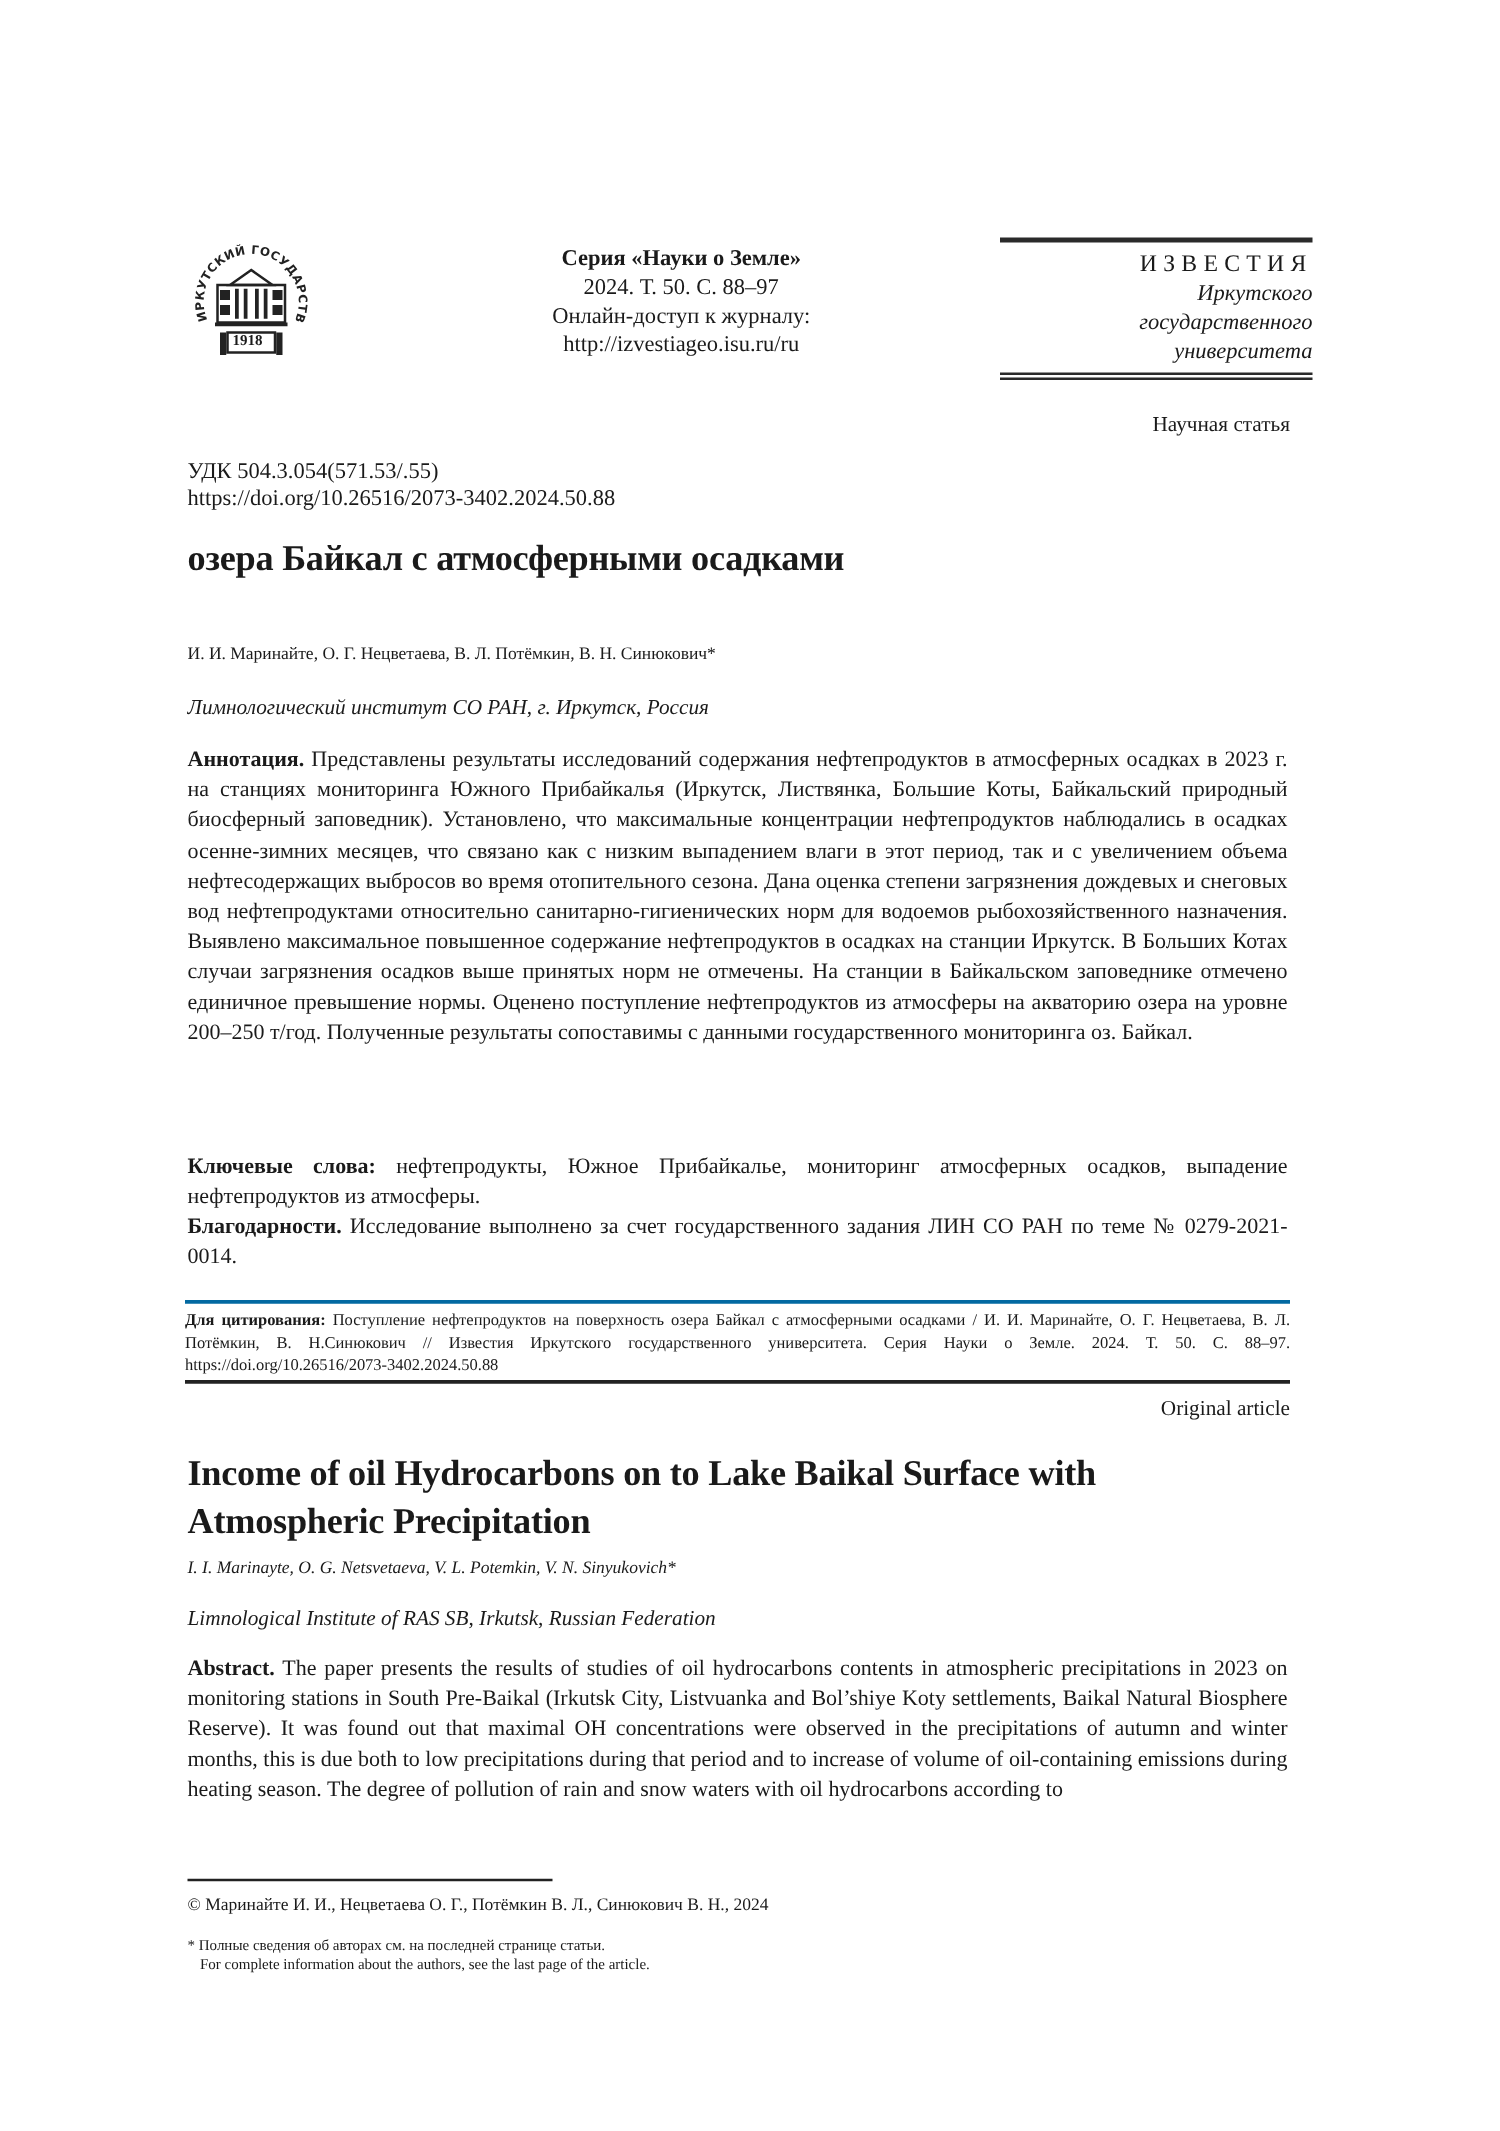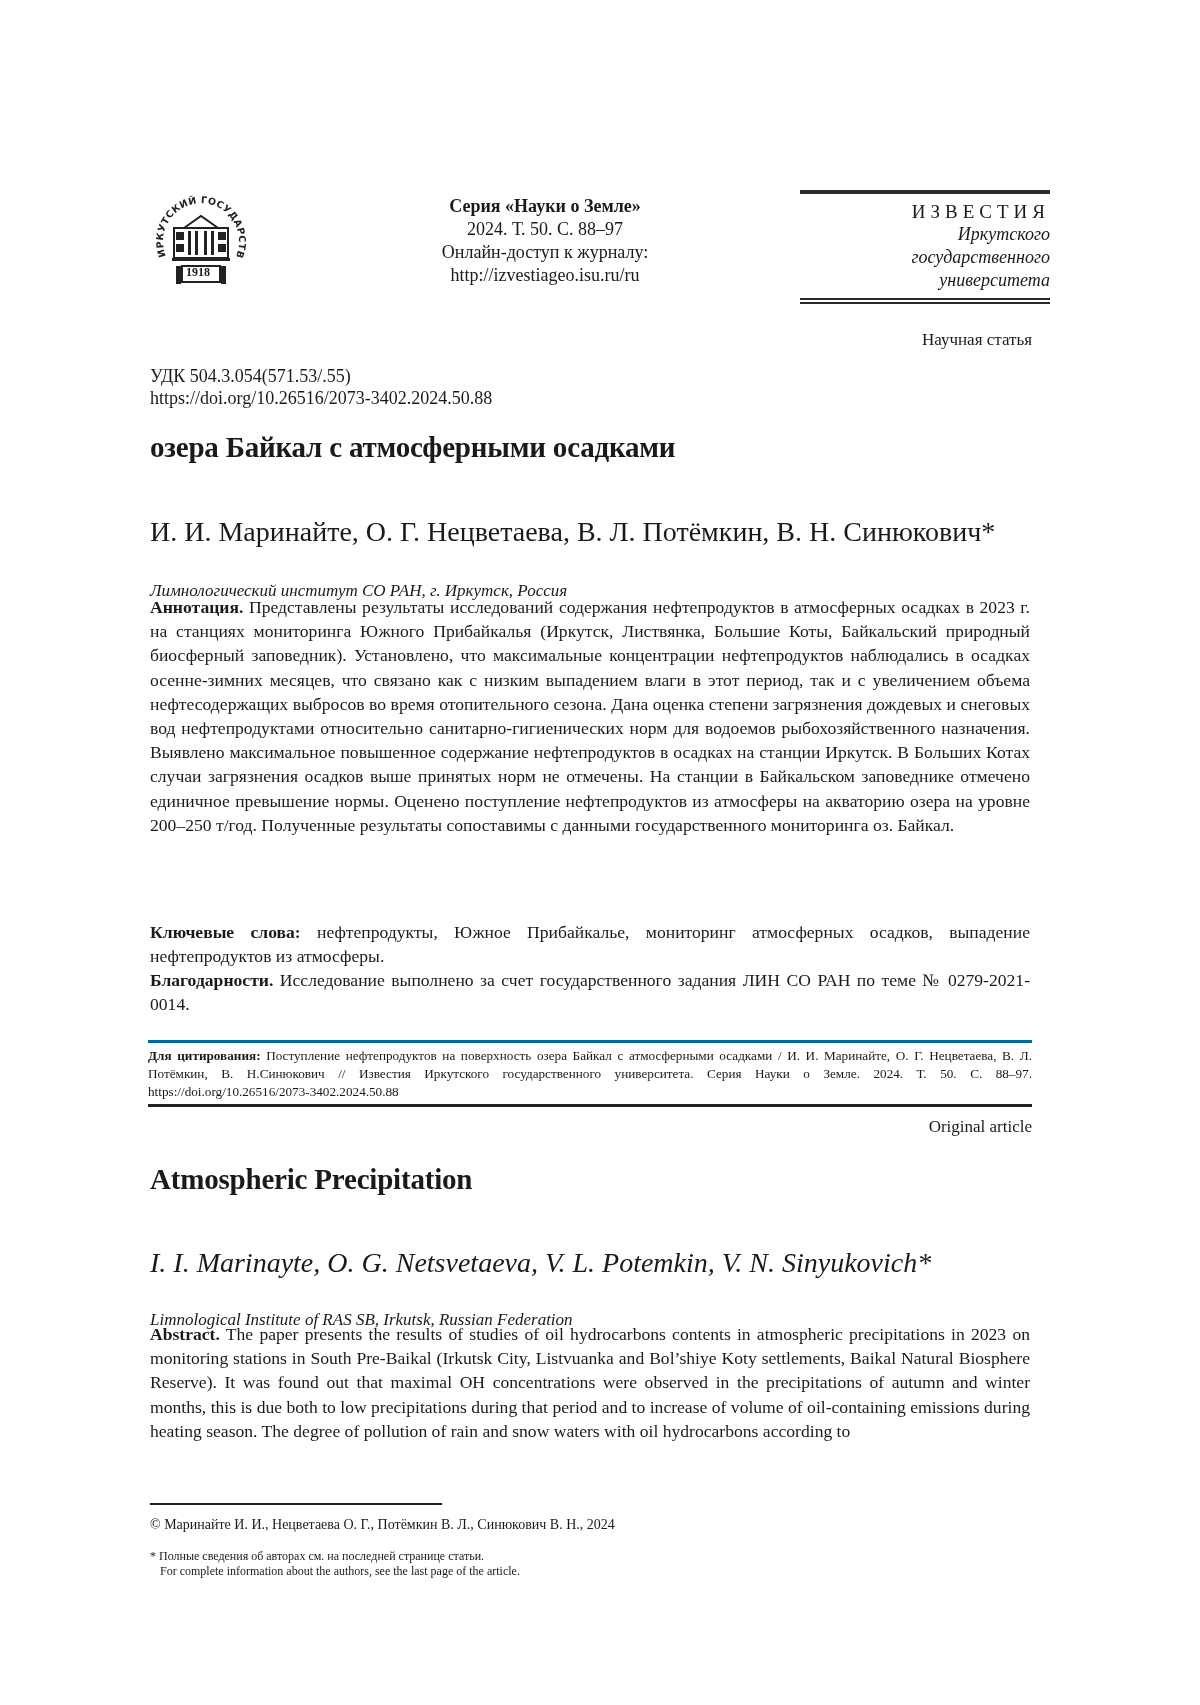--- a/index.html
+++ b/index.html
@@ -17,23 +17,23 @@
   #izv-title { font-size: 19px; letter-spacing: 5px; margin-top: 6px; line-height: 23px; }
   #izv-sub { font-style: italic; font-size: 18px; line-height: 23px; }
   #izv-bottom { margin-top: 6px; }
 
   .right-label { right: 168px; font-size: 17px; }
   #label-ru { top: 330px; }
   #udk { left: 150px; top: 365px; font-size: 18px; line-height: 22px; }
 
   .title { left: 150px; width: 900px; font-weight: bold; font-size: 29px; line-height: 38px; letter-spacing: -0.2px; }
   #title-ru { top: 428px; }
-  .authors { left: 150px; font-size: 28px; text-align: right; }
+  .authors { left: 150px; font-size: 14px; text-align: right; }
   #authors-ru { top: 516px; }
-  .affil { left: 150px; font-style: italic; font-size: 17px; margin-top: 25px; }
+  .affil { left: 150px; font-style: italic; font-size: 17px; }
   #affil-ru { top: 556px; }
 
   .para { left: 150px; width: 880px; font-size: 17.6px; line-height: 24.2px; text-align: justify; }
   .para b { font-weight: bold; }
   #abstract-ru { top: 595px; }
   #keywords-ru { top: 920px; }
   #thanks-ru { top: 968px; }
 
   #cite-box { left: 148px; top: 1040px; width: 884px; border-top: 3px solid #0369a1; border-bottom: 3px solid #222; padding: 4px 0 3px 0;
               font-size: 13.2px; line-height: 18px; text-align: justify; }
@@ -129,20 +129,21 @@
 </div>
 
 <div id="cite-box" class="abs">
   <b>Для цитирования:</b>
   <span>Поступление нефтепродуктов на поверхность озера Байкал с атмосферными осадками / И. И. Маринайте, О. Г. Нецветаева, В. Л. Потёмкин, В. Н.Синюкович // Известия Иркутского государственного университета. Серия Науки о Земле. 2024. Т. 50. С. 88–97. https://doi.org/10.26516/2073-3402.2024.50.88</span>
 </div>
 
 <div id="label-en" class="abs right-label">Original article</div>
 
 <div id="title-en" class="abs title">
+  <div>Income of oil Hydrocarbons on to Lake Baikal Surface with</div>
   <div>Atmospheric Precipitation</div>
 </div>
 
 <div id="authors-en" class="abs authors">I. I. Marinayte, O. G. Netsvetaeva, V. L. Potemkin, V. N. Sinyukovich*</div>
 <div id="affil-en" class="abs affil">Limnological Institute of RAS SB, Irkutsk, Russian Federation</div>
 
 <div id="abstract-en" class="abs para">
   <b>Abstract.</b>
   <span>The paper presents the results of studies of oil hydrocarbons contents in atmospheric precipitations in 2023 on monitoring stations in South Pre-Baikal (Irkutsk City, Listvuanka and Bol’shiye Koty settlements, Baikal Natural Biosphere Reserve). It was found out that maximal OH concentrations were observed in the precipitations of autumn and winter months, this is due both to low precipitations during that period and to increase of volume of oil-containing emissions during heating season. The degree of pollution of rain and snow waters with oil hydrocarbons according to</span>
 </div>

